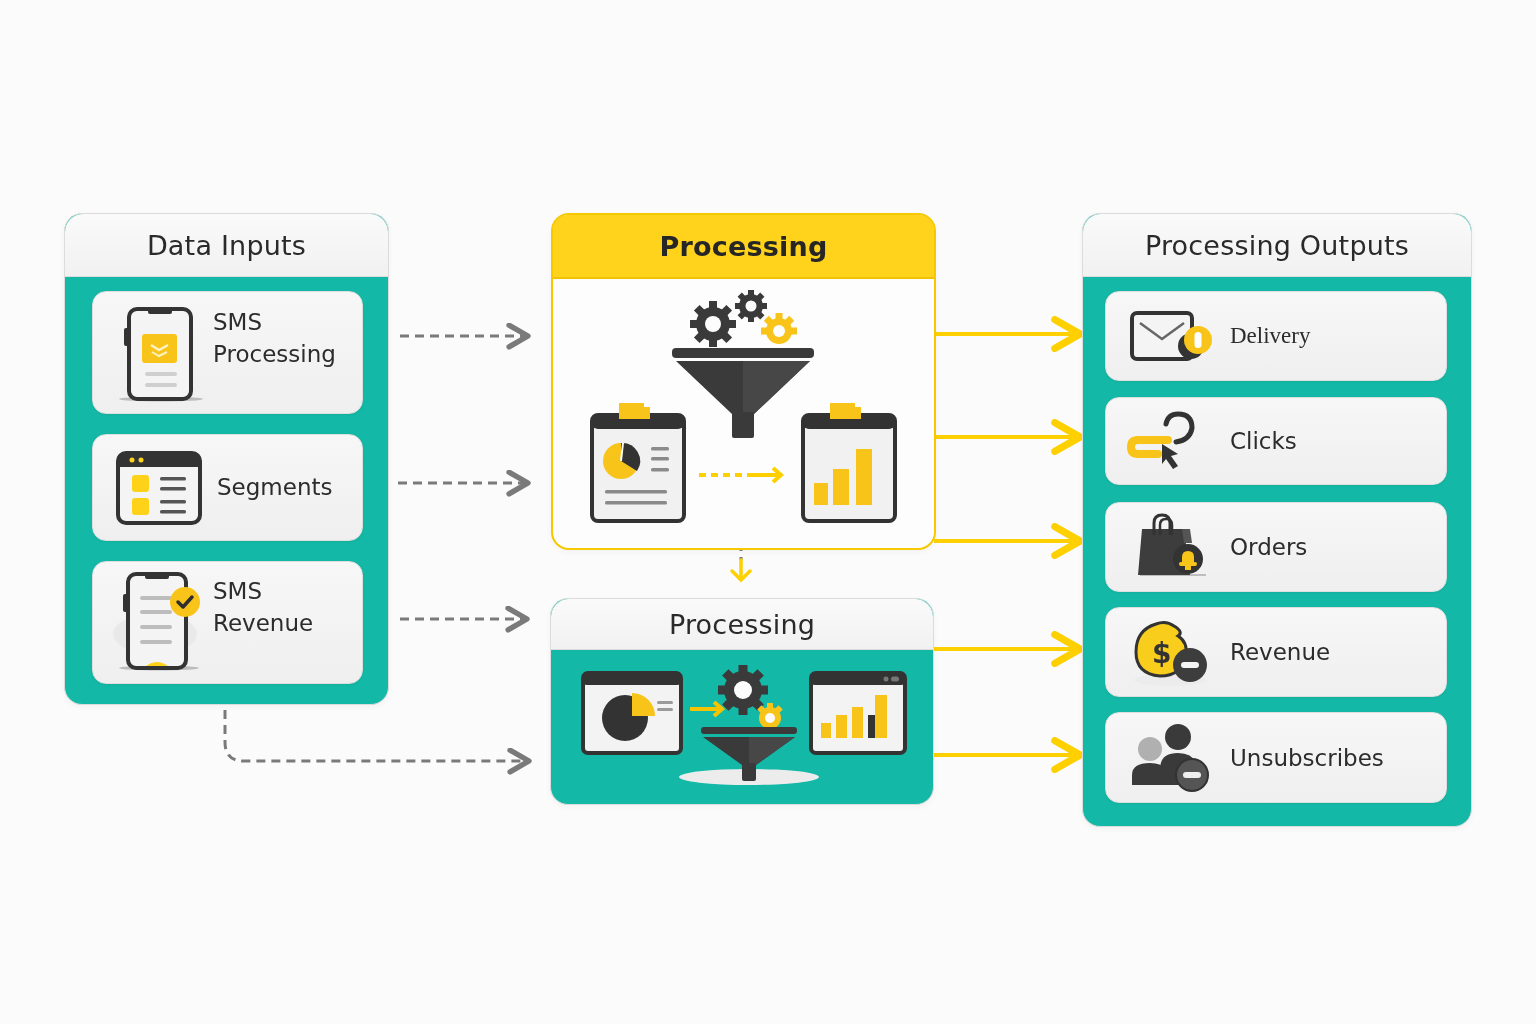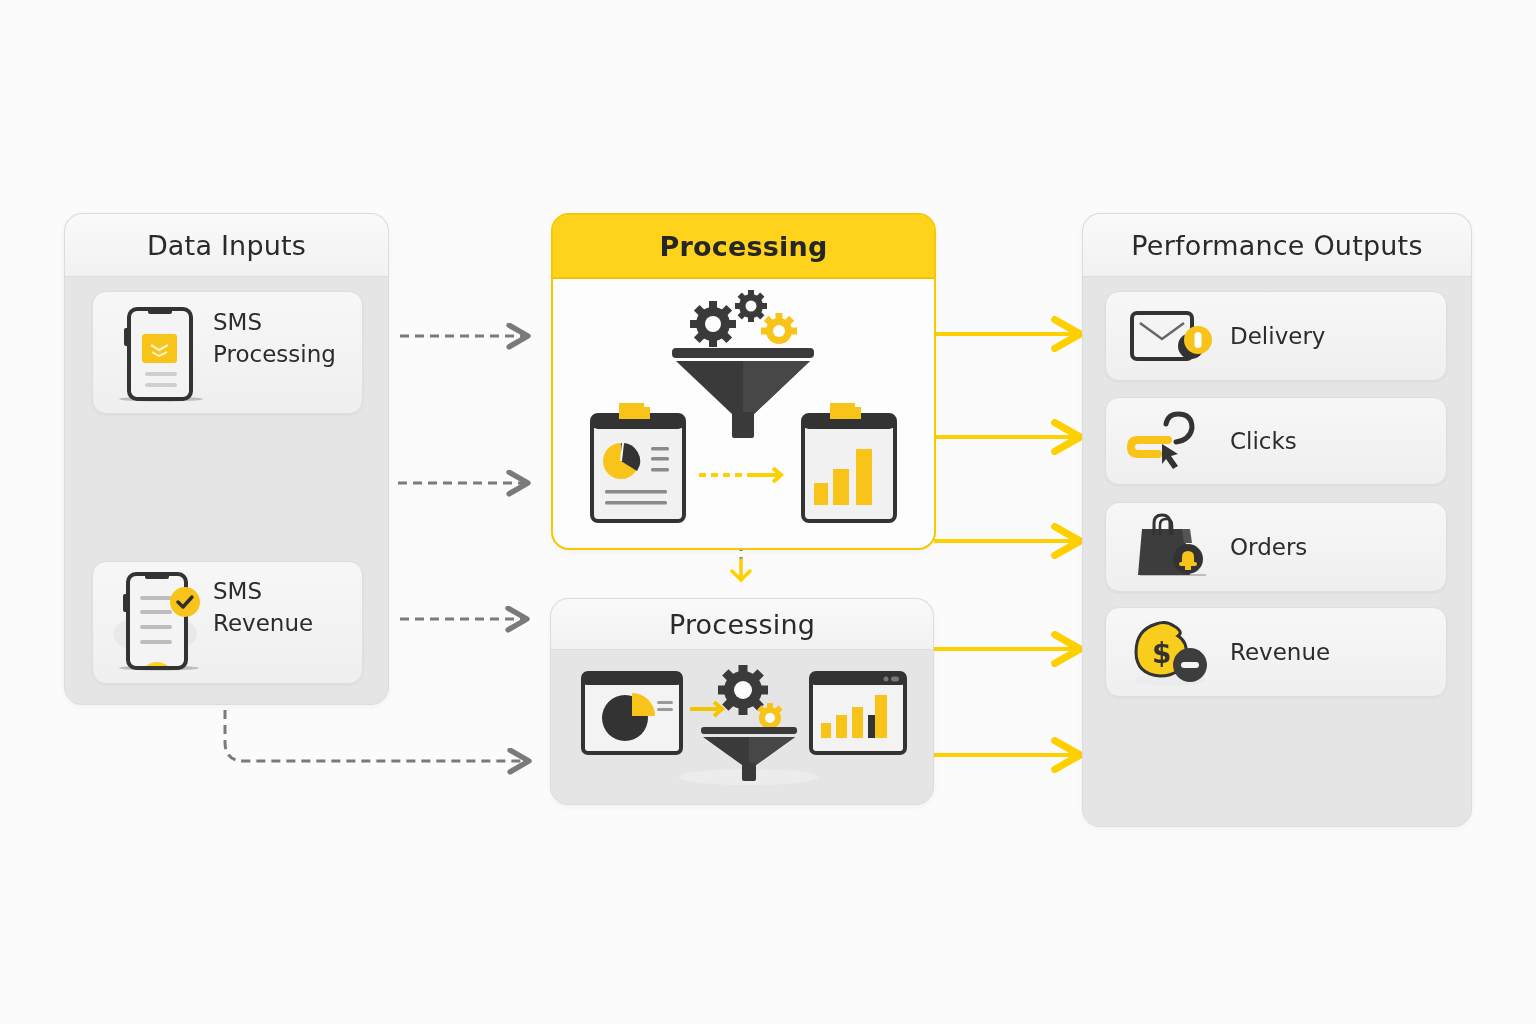--- a/index.html
+++ b/index.html
@@ -1,21 +1,21 @@
 <!DOCTYPE html>
 <html><head>
 <meta charset="utf-8">
 <style>
   html, body { margin:0; padding:0; }
   body {
     width:1536px; height:1024px; background:#fbfbfb; position:relative; overflow:hidden;
     font-family:"DejaVu Sans", sans-serif; color:#2b2b2b;
   }
   .panel {
-    position:absolute; background:#e5e5e5; border:1.5px solid #dcdcdc; border-radius:18px;
+    position:absolute; background:#14b8a6; border:1.5px solid #dcdcdc; border-radius:18px;
     box-shadow:0 2px 6px rgba(0,0,0,0.04);
   }
   .panel-head {
     height:62px; border-bottom:1.5px solid #dcdcdc; border-radius:18px 18px 0 0;
     background:linear-gradient(#fafafa,#f1f1f1);
     display:flex; align-items:center; justify-content:center;
     font-size:27px; color:#2a2a2a; letter-spacing:0.2px;
   }
   .card {
     position:absolute; background:linear-gradient(#f7f7f7,#efefef); border:1.5px solid #dedede;
@@ -67,20 +67,37 @@
       <path d="M31,46 L38,50 L46,46" fill="none" stroke="#fff2c0" stroke-width="2"></path>
       <rect x="24" y="66" width="32" height="4" rx="2" fill="#cfcfcf"></rect>
       <rect x="24" y="77" width="32" height="4" rx="2" fill="#cfcfcf"></rect>
     </svg>
     <div class="card-label" style="left:120px; top:14px; width:148px;">
       <div>SMS</div>
       <div>Processing</div>
     </div>
   </div>
 
+  <div class="card" style="left:27px; top:220px; width:269px; height:105px;">
+    <svg class="icon" style="left:23px; top:16px;" width="86" height="74" viewBox="0 0 86 74">
+      <rect x="2" y="2" width="82" height="70" rx="8" fill="#f4f4f4" stroke="#333" stroke-width="4"></rect>
+      <path d="M2,12 Q2,2 10,2 L76,2 Q84,2 84,12 L84,16 L2,16 Z" fill="#333"></path>
+      <circle cx="16" cy="9" r="2.5" fill="#ffd21a"></circle>
+      <circle cx="25" cy="9" r="2.5" fill="#ffd21a"></circle>
+      <rect x="16" y="24" width="17" height="17" rx="3" fill="#ffd21a"></rect>
+      <rect x="16" y="47" width="17" height="17" rx="3" fill="#ffd21a"></rect>
+      <rect x="44" y="26" width="26" height="3.5" rx="1.5" fill="#555"></rect>
+      <rect x="44" y="36" width="26" height="3.5" rx="1.5" fill="#555"></rect>
+      <rect x="44" y="49" width="26" height="3.5" rx="1.5" fill="#555"></rect>
+      <rect x="44" y="59" width="26" height="3.5" rx="1.5" fill="#555"></rect>
+    </svg>
+    <div class="card-label" style="left:124px; top:36px; width:142px;">
+      <div>Segments</div>
+    </div>
+  </div>
 
   <div class="card" style="left:27px; top:347px; width:269px; height:121px;">
     <svg class="icon" style="left:24px; top:10px;" width="90" height="100" viewBox="0 0 90 100">
       <ellipse cx="38" cy="62" rx="42" ry="20" fill="#e9e9e9"></ellipse>
       <ellipse cx="42" cy="96" rx="40" ry="2.5" fill="#bdbdbd"></ellipse>
       <rect x="11" y="2" width="58" height="94" rx="8" fill="#f4f4f4" stroke="#333" stroke-width="4"></rect>
       <rect x="28" y="2" width="24" height="5" rx="2" fill="#333"></rect>
       <rect x="6" y="22" width="5" height="18" rx="2" fill="#333"></rect>
       <rect x="23" y="24" width="32" height="4" rx="2" fill="#bdbdbd"></rect>
       <rect x="23" y="38" width="32" height="4" rx="2" fill="#bdbdbd"></rect>
@@ -233,23 +250,23 @@
     <rect x="82" y="5.5" width="8" height="5" rx="2.5" fill="#777"></rect>
     <rect x="12" y="52" width="10" height="15" fill="#f8c41a"></rect>
     <rect x="27" y="44" width="11" height="23" fill="#f8c41a"></rect>
     <rect x="43" y="36" width="11" height="31" fill="#f8c41a"></rect>
     <rect x="59" y="44" width="9" height="23" fill="#333"></rect>
     <rect x="66" y="24" width="12" height="43" fill="#f8c41a"></rect>
   </svg>
 </div>
 
 <div class="panel" style="left:1082px; top:213px; width:388px; height:612px;">
-  <div class="panel-head">Performance Outputs</div>
-
-  <div class="card" style="left:22px; top:77px; width:340px; height:88px;">
+  <div class="panel-head">Processing Outputs</div>
+
+  <div class="card" style="left:22px; top:77px; width:340px; height:88px;font-family:Liberation Serif, serif;">
     <svg class="icon" style="left:24px; top:19px;" width="86" height="52" viewBox="0 0 86 52">
       <rect x="2" y="2" width="60" height="46" rx="5" fill="#f4f4f4" stroke="#333" stroke-width="4"></rect>
       <path d="M10,12 L32,28 L54,12" fill="none" stroke="#666" stroke-width="2.5"></path>
       <circle cx="61" cy="35" r="13" fill="#333"></circle>
       <circle cx="68" cy="29" r="14" fill="#f8c41a"></circle>
       <rect x="64.5" y="21" width="7" height="16" rx="3.5" fill="#fff"></rect>
     </svg>
     <div class="out-label">Delivery</div>
   </div>
 
@@ -281,13 +298,24 @@
     <svg class="icon" style="left:24px; top:10px;" width="84" height="70" viewBox="0 0 84 70">
       <ellipse cx="40" cy="62" rx="36" ry="6" fill="#ececec"></ellipse>
       <path d="M44,8 Q36,2 26,6 Q6,12 6,34 Q6,56 30,58 Q52,58 56,38 Q58,24 48,18 Q54,14 44,8 Z" fill="#f9cd1c" stroke="#333" stroke-width="3"></path>
       <text x="22" y="45" font-size="28" font-weight="bold" fill="#333" font-family="DejaVu Sans, sans-serif">$</text>
       <circle cx="60" cy="47" r="17" fill="#3d3d3d"></circle>
       <rect x="51" y="44" width="18" height="6" rx="3" fill="#f4f4f4"></rect>
     </svg>
     <div class="out-label">Revenue</div>
   </div>
 
+  <div class="card" style="left:22px; top:498px; width:340px; height:89px;">
+    <svg class="icon" style="left:24px; top:10px;" width="86" height="72" viewBox="0 0 86 72">
+      <circle cx="20" cy="26" r="12" fill="#b0b0b0"></circle>
+      <path d="M2,62 L2,52 Q2,40 20,40 Q32,40 34,46 L34,62 Z" fill="#3a3a3a"></path>
+      <circle cx="48" cy="14" r="13" fill="#3a3a3a"></circle>
+      <path d="M30,62 L30,46 Q30,30 48,30 Q62,30 66,40 L66,62 Z" fill="#3a3a3a"></path>
+      <circle cx="62" cy="52" r="16" fill="#555" stroke="#333" stroke-width="2"></circle>
+      <rect x="53" y="49" width="18" height="6" rx="3" fill="#eee"></rect>
+    </svg>
+    <div class="out-label">Unsubscribes</div>
+  </div>
 </div>
 
 </body></html>

